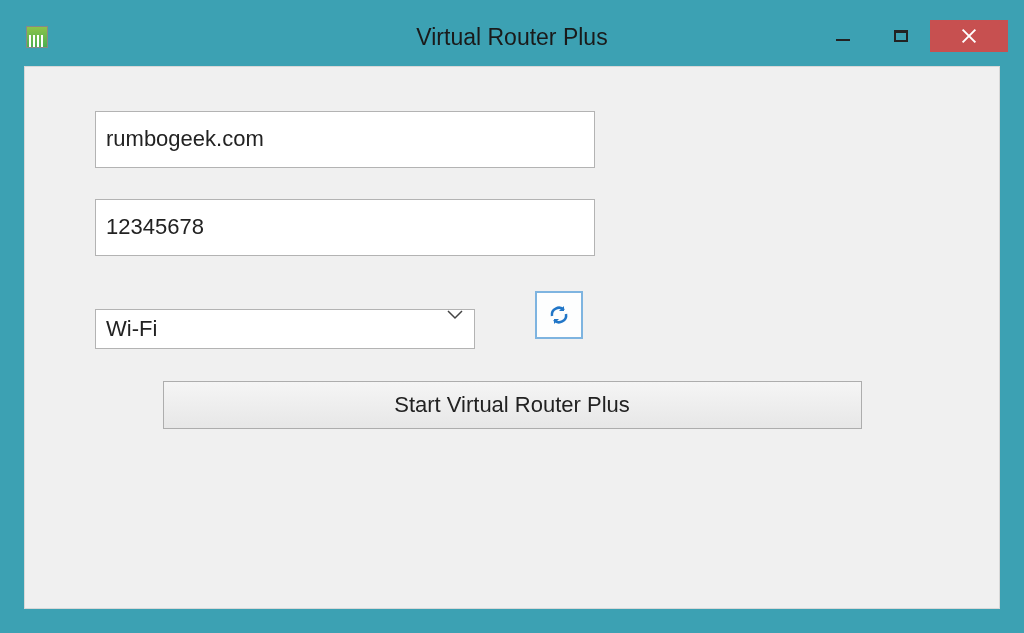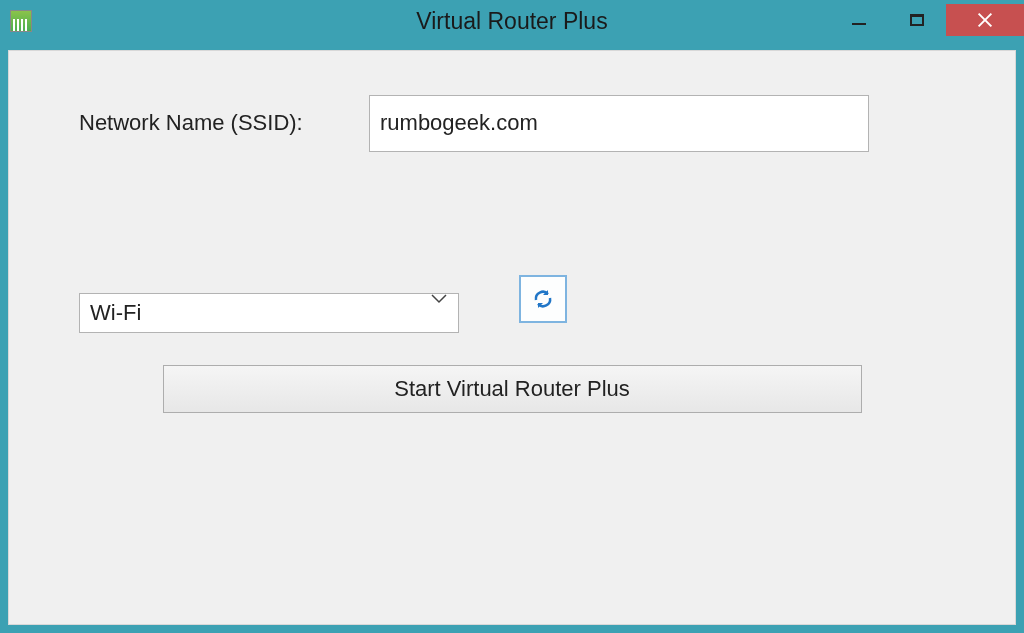--- a/index.html
+++ b/index.html
@@ -11,21 +11,21 @@
       font-family: "Segoe UI", Tahoma, sans-serif;
       background: #ffffff;
       width: 1024px;
       height: 633px;
       overflow: hidden;
     }
     .window {
       width: 1024px;
       height: 633px;
       background: #3ca1b3;
-      padding: 0;
+      padding: 16px;
       display: flex;
       flex-direction: column;
     }
     .titlebar {
       height: 42px;
       background: #3ca1b3;
       display: flex;
       align-items: center;
       position: relative;
     }
@@ -212,25 +212,25 @@
       </div>
       <div class="win-btn close-btn">
         <div class="glyph"></div>
       </div>
     </div>
   </div>
 
   <div class="client-area">
 
     <div class="form-row">
-      <div class="label">Network Name (SSID):</div>
       <input type="text" class="text-input" value="rumbogeek.com" style="">
     </div>
 
     <div class="form-row">
+      <input type="text" class="text-input" value="12345678" style="">
     </div>
 
     <div class="form-row">
       <div class="select-wrap">
         <button class="select-input">Wi-Fi</button>
         <span class="select-arrow">
           <svg width="16" height="10" viewBox="0 0 16 10">
             <path d="M1 1 L8 8 L15 1" stroke="#444" stroke-width="1.5" fill="none"></path>
           </svg>
         </span>

